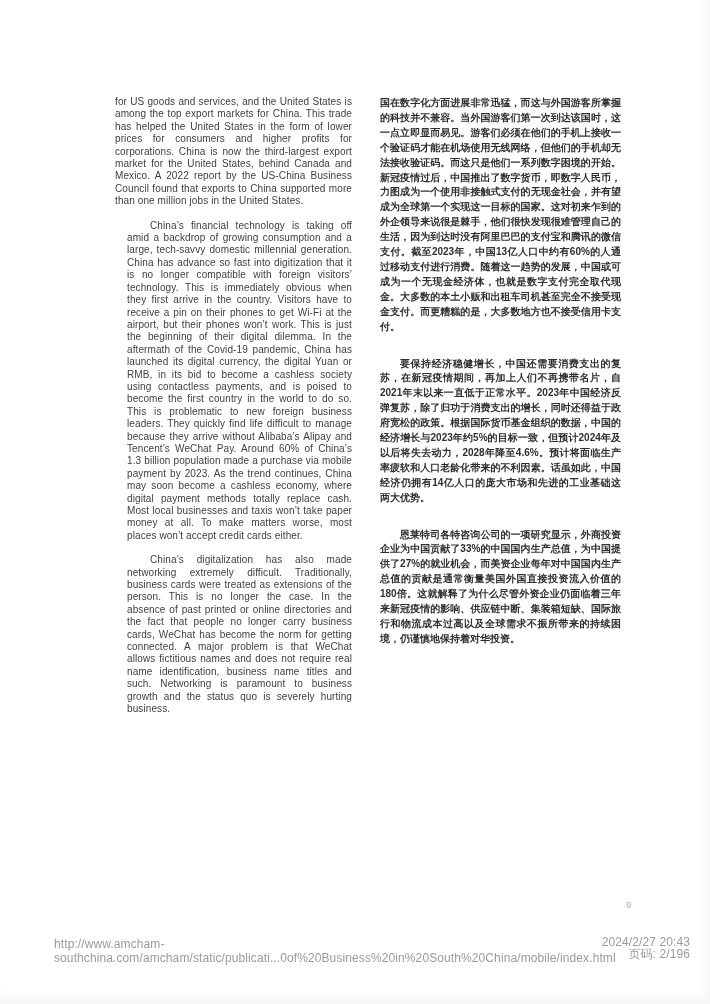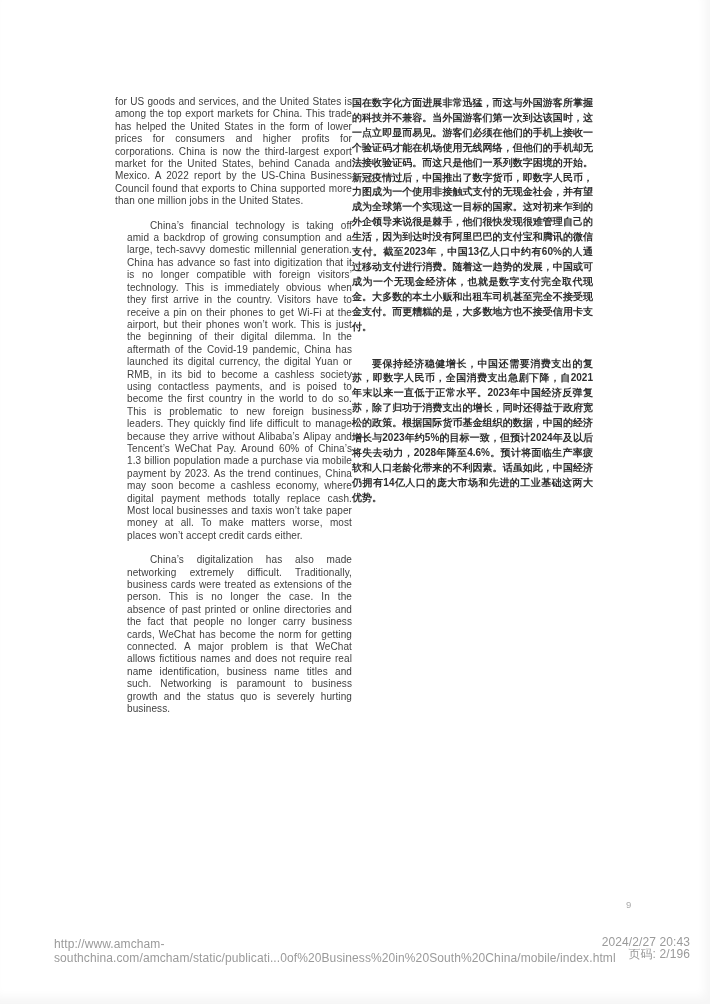--- a/index.html
+++ b/index.html
@@ -13,20 +13,21 @@
   .sheet {
     position: absolute; inset: 0;
     background: #ffffff;
     box-shadow: inset -5px -7px 10px rgba(0,0,0,0.04);
   }
   .columns {
     position: absolute;
     left: 115px; top: 96px;
     width: 506px;
     display: flex;
+    gap: 28px;
   }
   .col { text-align: justify; }
   .col-en {
     width: 237px;
     font-size: 10px;
     line-height: 12.4px;
     color: #3e3e3e;
     letter-spacing: 0.1px;
   }
   .col-en p { margin: 0 0 12px 0; }
@@ -69,21 +70,22 @@
   <div class="columns">
 
     <div class="col col-en">
       <p>for US goods and services, and the United States is among the top export markets for China. This trade has helped the United States in the form of lower prices for consumers and higher profits for corporations. China is now the third-largest export market for the United States, behind Canada and Mexico. A 2022 report by the US-China Business Council found that exports to China supported more than one million jobs in the United States.</p>
       <p class="indent">China’s financial technology is taking off amid a backdrop of growing consumption and a large, tech-savvy domestic millennial generation. China has advance so fast into digitization that it is no longer compatible with foreign visitors’ technology. This is immediately obvious when they first arrive in the country. Visitors have to receive a pin on their phones to get Wi-Fi at the airport, but their phones won’t work. This is just the beginning of their digital dilemma. In the aftermath of the Covid-19 pandemic, China has launched its digital currency, the digital Yuan or RMB, in its bid to become a cashless society using contactless payments, and is poised to become the first country in the world to do so. This is problematic to new foreign business leaders. They quickly find life difficult to manage because they arrive without Alibaba’s Alipay and Tencent’s WeChat Pay. Around 60% of China’s 1.3 billion population made a purchase via mobile payment by 2023. As the trend continues, China may soon become a cashless economy, where digital payment methods totally replace cash. Most local businesses and taxis won’t take paper money at all. To make matters worse, most places won’t accept credit cards either.</p>
       <p class="indent">China’s digitalization has also made networking extremely difficult. Traditionally, business cards were treated as extensions of the person. This is no longer the case. In the absence of past printed or online directories and the fact that people no longer carry business cards, WeChat has become the norm for getting connected. A major problem is that WeChat allows fictitious names and does not require real name identification, business name titles and such. Networking is paramount to business growth and the status quo is severely hurting business.</p>
     </div>
 
     <div class="col col-zh">
       <p>国在数字化方面进展非常迅猛，而这与外国游客所掌握的科技并不兼容。当外国游客们第一次到达该国时，这一点立即显而易见。游客们必须在他们的手机上接收一个验证码才能在机场使用无线网络，但他们的手机却无法接收验证码。而这只是他们一系列数字困境的开始。新冠疫情过后，中国推出了数字货币，即数字人民币，力图成为一个使用非接触式支付的无现金社会，并有望成为全球第一个实现这一目标的国家。这对初来乍到的外企领导来说很是棘手，他们很快发现很难管理自己的生活，因为到达时没有阿里巴巴的支付宝和腾讯的微信支付。截至2023年，中国13亿人口中约有60%的人通过移动支付进行消费。随着这一趋势的发展，中国或可成为一个无现金经济体，也就是数字支付完全取代现金。大多数的本土小贩和出租车司机甚至完全不接受现金支付。而更糟糕的是，大多数地方也不接受信用卡支付。</p>
-      <p class="indent">要保持经济稳健增长，中国还需要消费支出的复苏，即数字人民币，全国消费支出急剧下降，自2021年末以来一直低于正常水平。2023年中国经济反弹复苏，除了归功于消费支出的增长，同时还得益于政府宽松的政策。根据国际货币基金组织的数据，中国的经济增长与2023年约5%的目标一致，但预计2024年及以后将失去动力，2028年降至4.6%。预计将面临生产率疲软和人口老龄化带来的不利因素。话虽如此，中国经济仍拥有14亿人口的庞大市场和先进的工业基础这两大优势。</p>
+      <p class="indent">要保持经济稳健增长，中国还需要消费支出的复苏，在新冠疫情期间，再加上人们不再携带名片，自2021年末以来一直低于正常水平。2023年中国经济反弹复苏，除了归功于消费支出的增长，同时还得益于政府宽松的政策。根据国际货币基金组织的数据，中国的经济增长与2023年约5%的目标一致，但预计2024年及以后将失去动力，2028年降至4.6%。预计将面临生产率疲软和人口老龄化带来的不利因素。话虽如此，中国经济仍拥有14亿人口的庞大市场和先进的工业基础这两大优势。</p>
+      <p class="indent">恩莱特司各特咨询公司的一项研究显示，外商投资企业为中国贡献了33%的中国国内生产总值，为中国提供了27%的就业机会，而美资企业每年对中国国内生产总值的贡献是通常衡量美国外国直接投资流入价值的180倍。这就解释了为什么尽管外资企业仍面临着三年来新冠疫情的影响、供应链中断、集装箱短缺、国际旅行和物流成本过高以及全球需求不振所带来的持续困境，仍谨慎地保持着对华投资。</p>
     </div>
 
   </div>
 
   <div class="page-num">9</div>
 
   <div class="footer">
     <div class="footer-url">http://www.amcham-southchina.com/amcham/static/publicati...0of%20Business%20in%20South%20China/mobile/index.html</div>
     <div class="footer-right">
       <div>2024/2/27 20:43</div>

